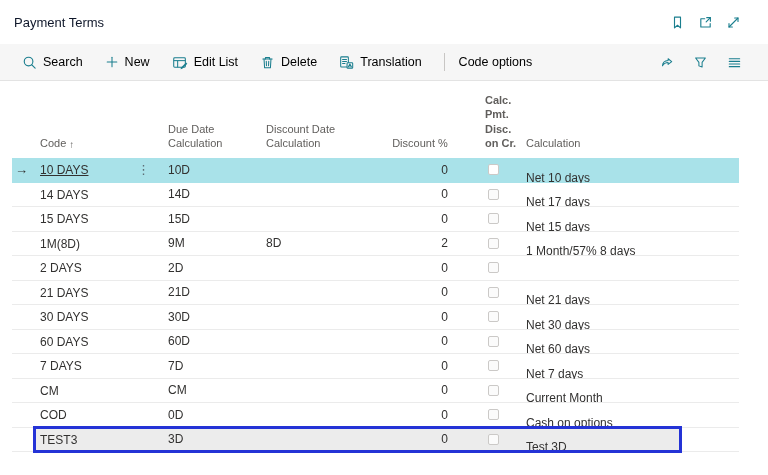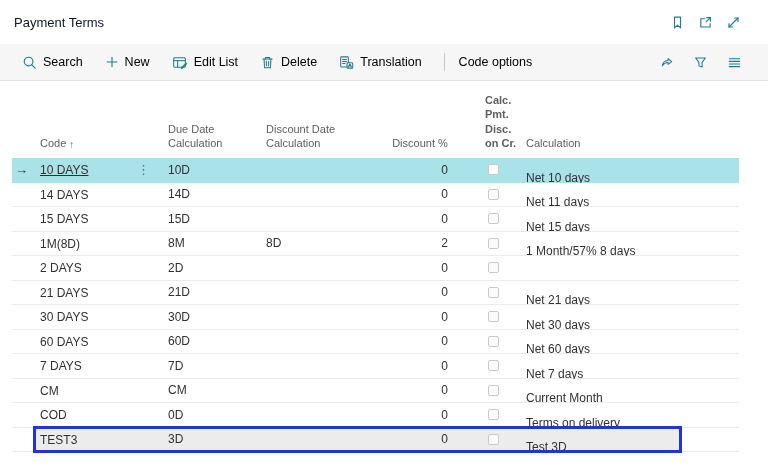--- a/index.html
+++ b/index.html
@@ -218,21 +218,21 @@
     <div class="cell c-code">
       <span class="code-text">14 DAYS</span>
       <span class="kebab">⋮</span>
     </div>
     <div class="cell c-due">14D</div>
     <div class="cell c-ddate"></div>
     <div class="cell c-disc">0</div>
     <div class="cell c-calc">
       <span class="checkbox"></span>
     </div>
-    <div class="cell c-desc">Net 11 days</div>
+    <div class="cell c-desc">Net 17 days</div>
 
   </div>
 
   <div class="row grid-cols">
     <div class="cell c-gutter">
       <span class="row-arrow">→</span>
     </div>
     <div class="cell c-code">
       <span class="code-text">15 DAYS</span>
       <span class="kebab">⋮</span>
@@ -248,21 +248,21 @@
   </div>
 
   <div class="row grid-cols">
     <div class="cell c-gutter">
       <span class="row-arrow">→</span>
     </div>
     <div class="cell c-code">
       <span class="code-text">1M(8D)</span>
       <span class="kebab">⋮</span>
     </div>
-    <div class="cell c-due">8M</div>
+    <div class="cell c-due">9M</div>
     <div class="cell c-ddate">8D</div>
     <div class="cell c-disc">2</div>
     <div class="cell c-calc">
       <span class="checkbox"></span>
     </div>
     <div class="cell c-desc">1 Month/57% 8 days</div>
 
   </div>
 
   <div class="row grid-cols">
@@ -379,21 +379,21 @@
     <div class="cell c-code">
       <span class="code-text">COD</span>
       <span class="kebab">⋮</span>
     </div>
     <div class="cell c-due">0D</div>
     <div class="cell c-ddate"></div>
     <div class="cell c-disc">0</div>
     <div class="cell c-calc">
       <span class="checkbox"></span>
     </div>
-    <div class="cell c-desc">Terms on delivery</div>
+    <div class="cell c-desc">Cash on options</div>
 
   </div>
 
   <div class="row grid-cols annotated">
     <div class="cell c-gutter">
       <span class="row-arrow">→</span>
     </div>
     <div class="cell c-code">
       <span class="code-text">TEST3</span>
       <span class="kebab">⋮</span>

